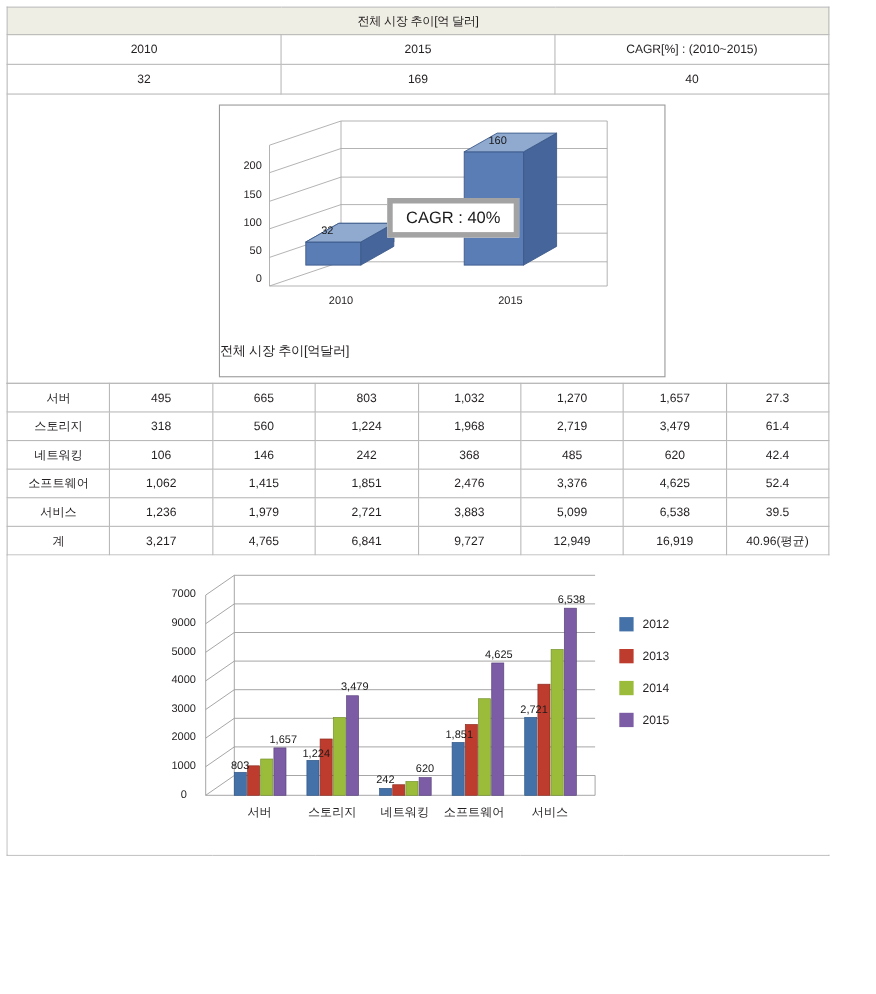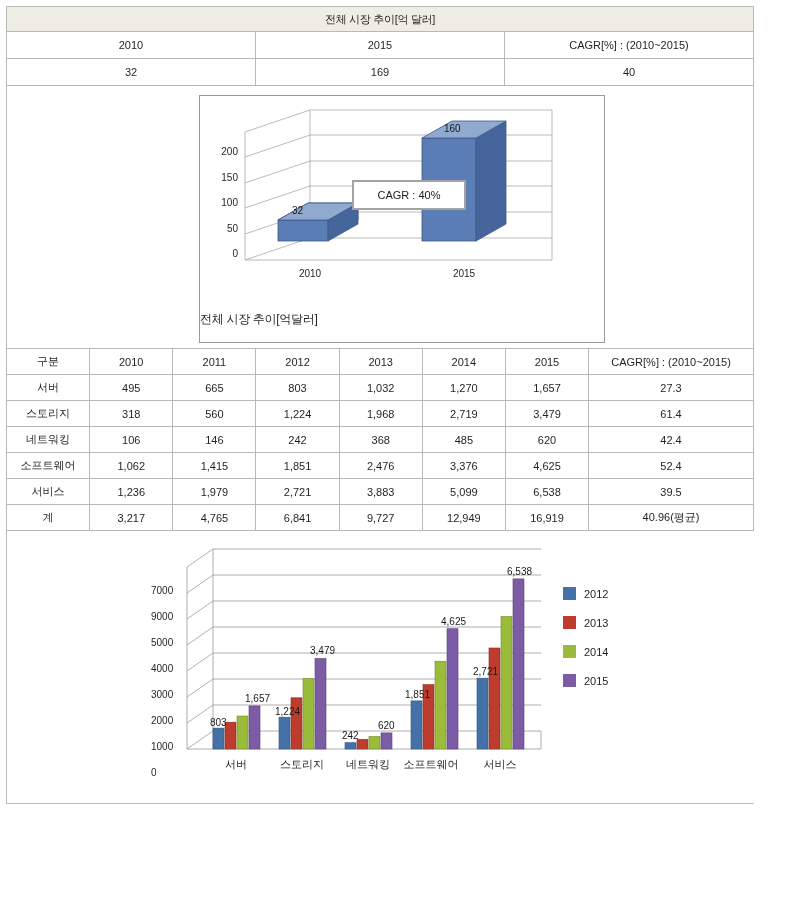--- a/index.html
+++ b/index.html
@@ -96,24 +96,24 @@
     font-size: 10px;
     text-align: center;
     width: 60px;
   }
   .cagr-box {
     position: absolute;
     left: 152px;
     top: 84px;
     width: 110px;
     height: 26px;
-    border: 2px solid #a3a3a3;
+    border: 5px solid #a3a3a3;
     background: #ffffff;
     color: #1b1b1b;
-    font-size: 11px;
+    font-size: 15px;
     display: flex;
     align-items: center;
     justify-content: center;
   }
   .bar-val {
     position: absolute;
     font-size: 10px;
     color: #1a1a1a;
   }
 
@@ -138,22 +138,21 @@
     position: relative;
     width: 784px;
     height: 272px;
     background: #ffffff;
   }
   .c2-ylabel {
     position: absolute;
     font-size: 10px;
     color: #231f20;
     width: 32px;
-    text-align: left;
-    margin-top: 24px;
+    text-align: center;
   }
   .c2-catlabel {
     position: absolute;
     font-size: 11px;
     text-align: center;
     width: 70px;
   }
   .c2-legend {
     position: absolute;
     left: 556px;
@@ -268,30 +267,20 @@
           </div>
         </div>
 
       </td>
     </tr>
   </tbody>
     </table>
 
   <table class="grid" style="margin-top:-1px;">
     <tbody>
-    <tr class="detail-hdr">
-      <td style="width:11%">구분</td>
-      <td style="width:11%">2010</td>
-      <td style="width:11%">2011</td>
-      <td style="width:11%">2012</td>
-      <td style="width:11%">2013</td>
-      <td style="width:11%">2014</td>
-      <td style="width:11%">2015</td>
-      <td>CAGR[%] : (2010~2015)</td>
-    </tr>
 
     <tr class="detail-row">
       <td>서버</td>
       <td>495</td>
       <td>665</td>
       <td>803</td>
       <td>1,032</td>
       <td>1,270</td>
       <td>1,657</td>
       <td>27.3</td>

